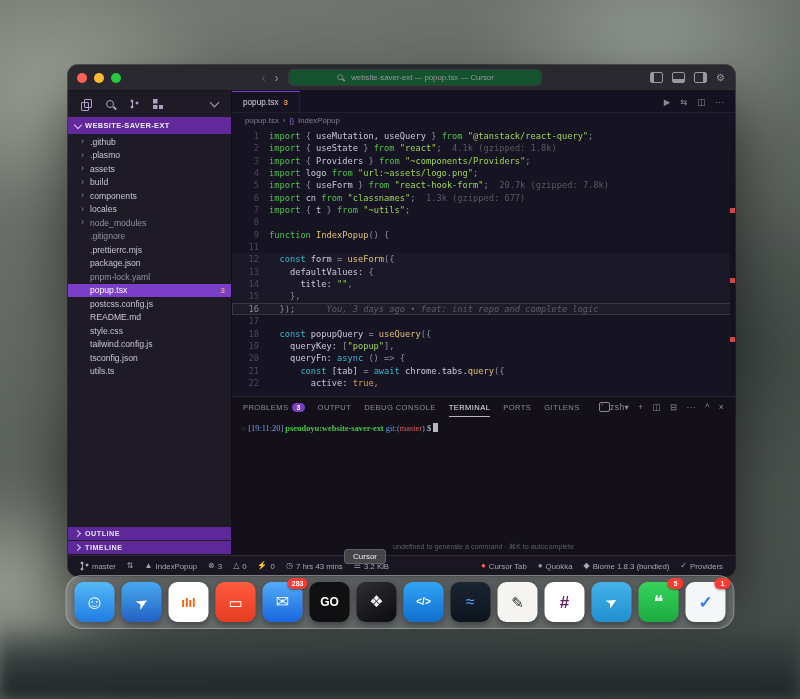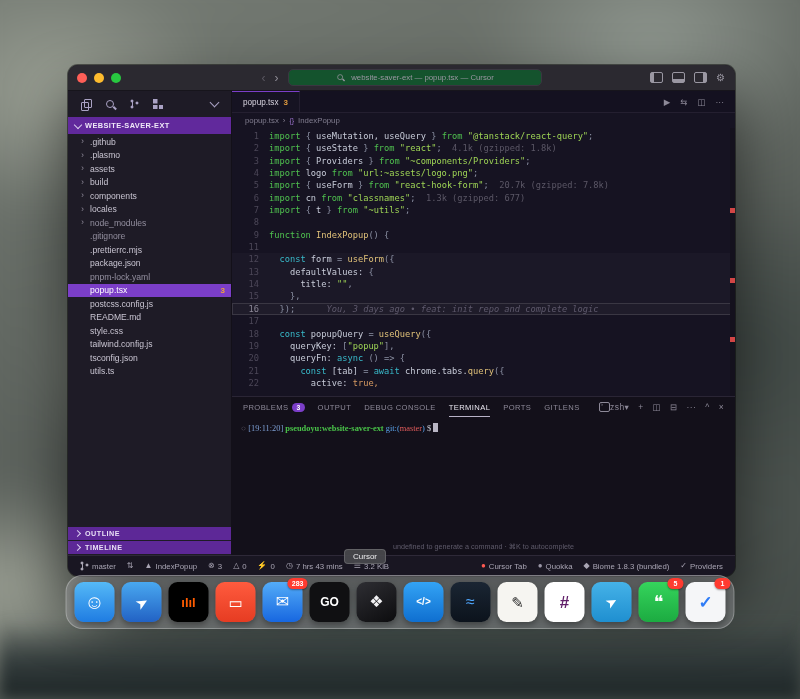--- a/index.html
+++ b/index.html
@@ -416,21 +416,21 @@
         <div class="dock-ic" style="background: linear-gradient(rgb(85, 185, 247), rgb(31, 124, 226));">
           <span class="dock-glyph" style="color: rgb(255, 255, 255); font-size: 20px;">☺</span>
         </div>
       </div>
       <div class="dock-app">
         <div class="dock-ic" style="background: linear-gradient(rgb(73, 168, 240), rgb(34, 98, 196));">
           <span class="dock-glyph" style="color: rgb(255, 255, 255); font-size: 15px; transform: rotate(-30deg);">➤</span>
         </div>
       </div>
       <div class="dock-app">
-        <div class="dock-ic" style="background: #000000;">
+        <div class="dock-ic" style="background: #ffffff;">
           <span class="dock-glyph" style="color: rgb(255, 92, 0); font-size: 13px; font-weight: bold;">ılıl</span>
         </div>
       </div>
       <div class="dock-app">
         <div class="dock-ic" style="background: linear-gradient(rgb(255, 91, 62), rgb(230, 60, 34));">
           <span class="dock-glyph" style="color: rgb(255, 255, 255); font-size: 15px;">▭</span>
         </div>
       </div>
       <div class="dock-app">
         <div class="dock-ic" style="background: linear-gradient(rgb(83, 172, 248), rgb(23, 103, 224));">

